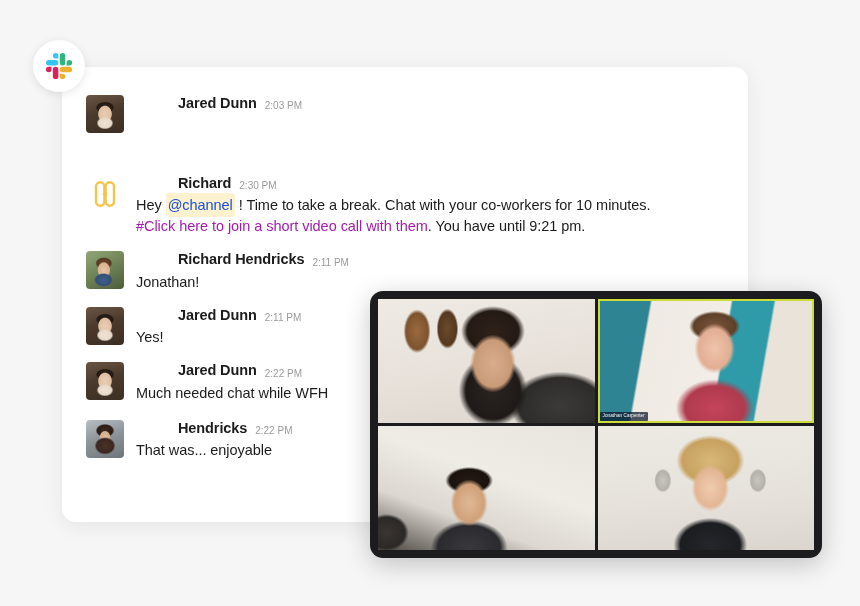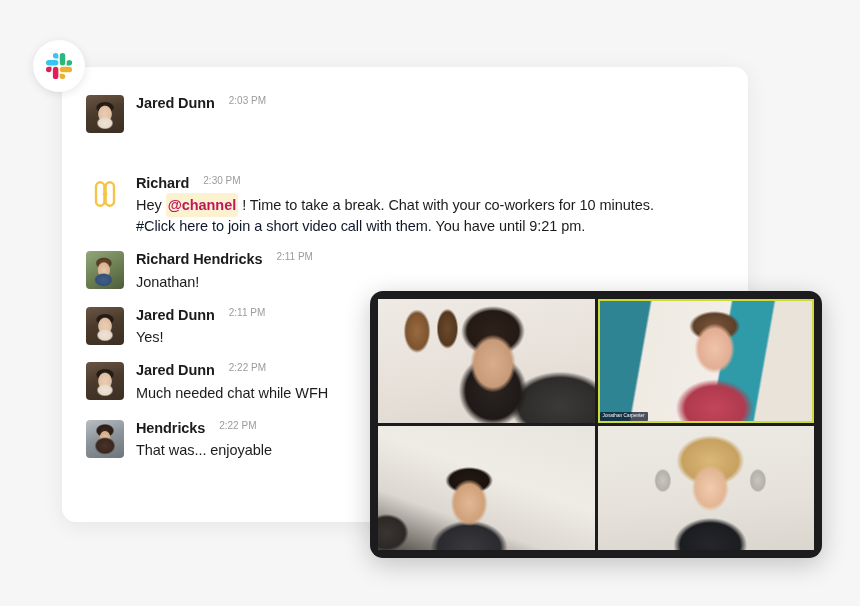--- a/index.html
+++ b/index.html
@@ -98,50 +98,50 @@
     margin-right: 12px;
     display: flex;
     align-items: center;
     justify-content: center;
   }
 
   .msg-body { flex: 1; min-width: 0; padding-top: 0; }
 
   .msg-head {
     display: flex;
-    align-items: flex-start;
-    gap: 14px;
+    align-items: flex-end;
+    gap: 8px;
     margin-bottom: 3px;
     line-height: 1.2;
+    margin-left: 42px;
   }
   .author {
     font-size: 14.5px;
     font-weight: bold;
     color: #1d1c1d;
     letter-spacing: -0.1px;
   }
   .timestamp {
     font-size: 10px;
     color: #9b9b9b;
   }
   .msg-text {
     font-size: 14.5px;
     color: #1d1c1d;
     line-height: 1.45;
     letter-spacing: -0.05px;
   }
   .mention {
     background: #fdf2d0;
-    color: #be185d;
+    color: #1d4ed8;
     border-radius: 3px;
     padding: 4px 2px;
-    font-weight: bold;
   }
   .link {
-    color: #0f172a;
+    color: #a21caf;
     cursor: pointer;
   }
 
   
   .video-panel {
     position: absolute;
     left: 370px;
     top: 291px;
     width: 452px;
     height: 267px;

